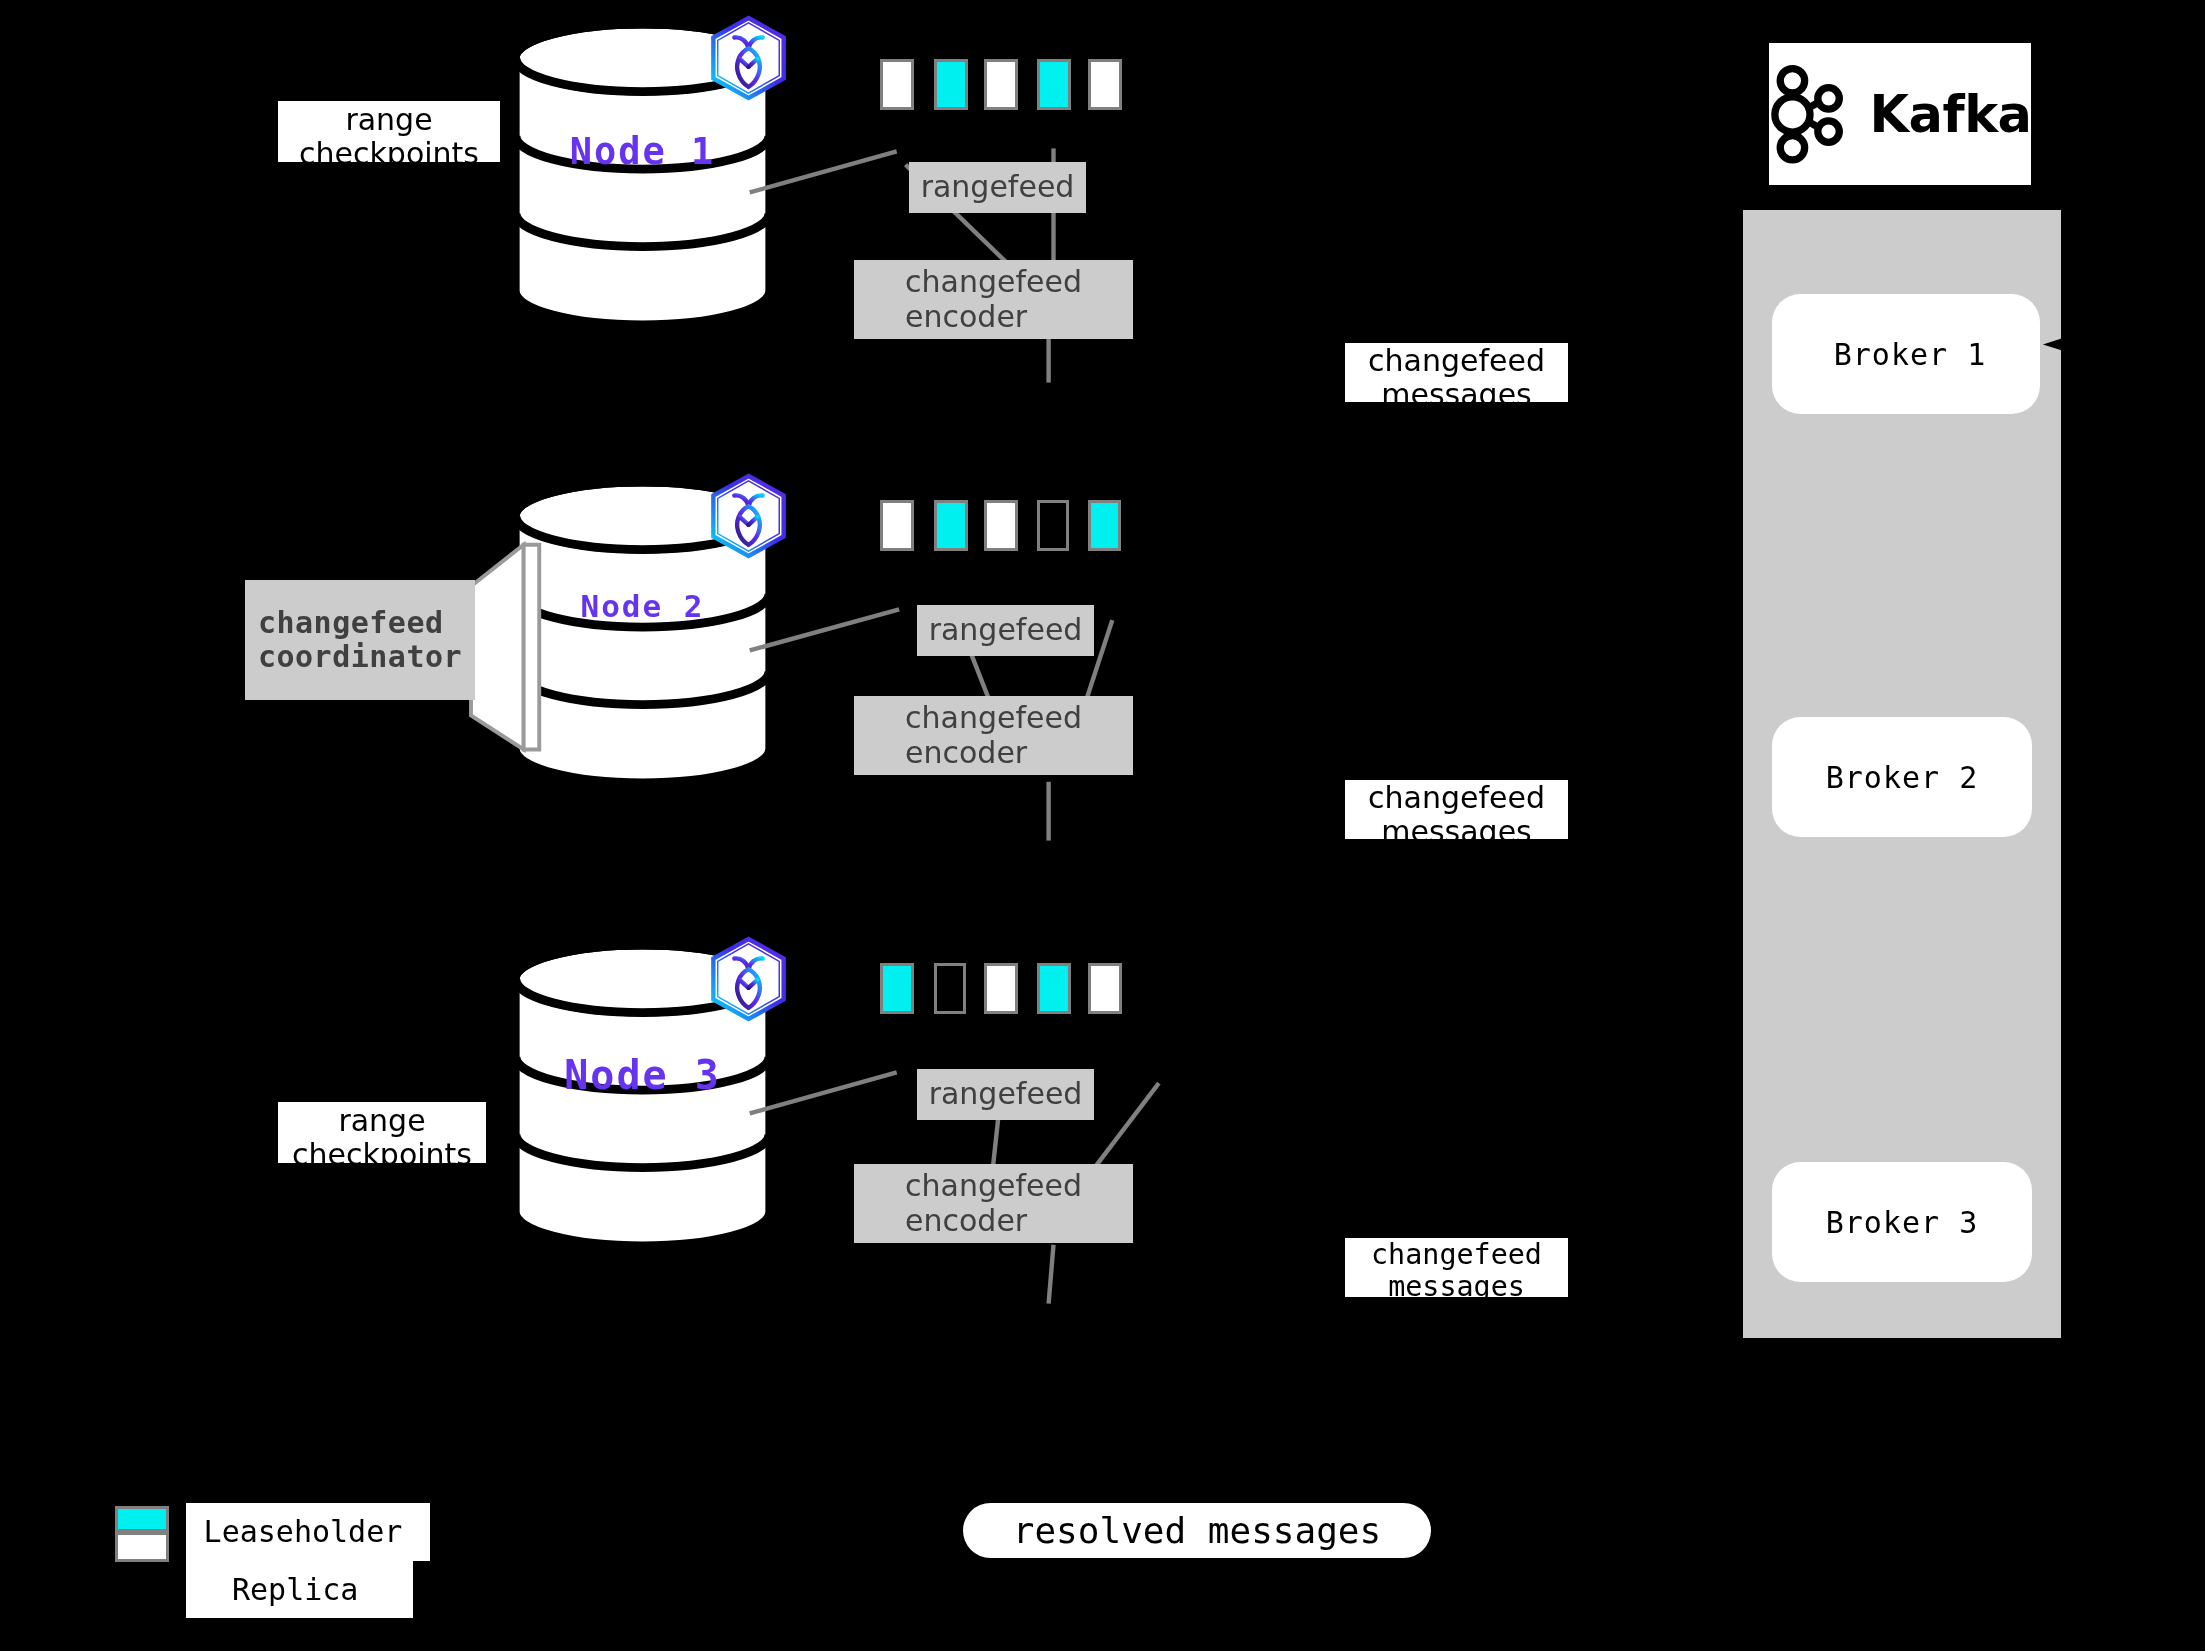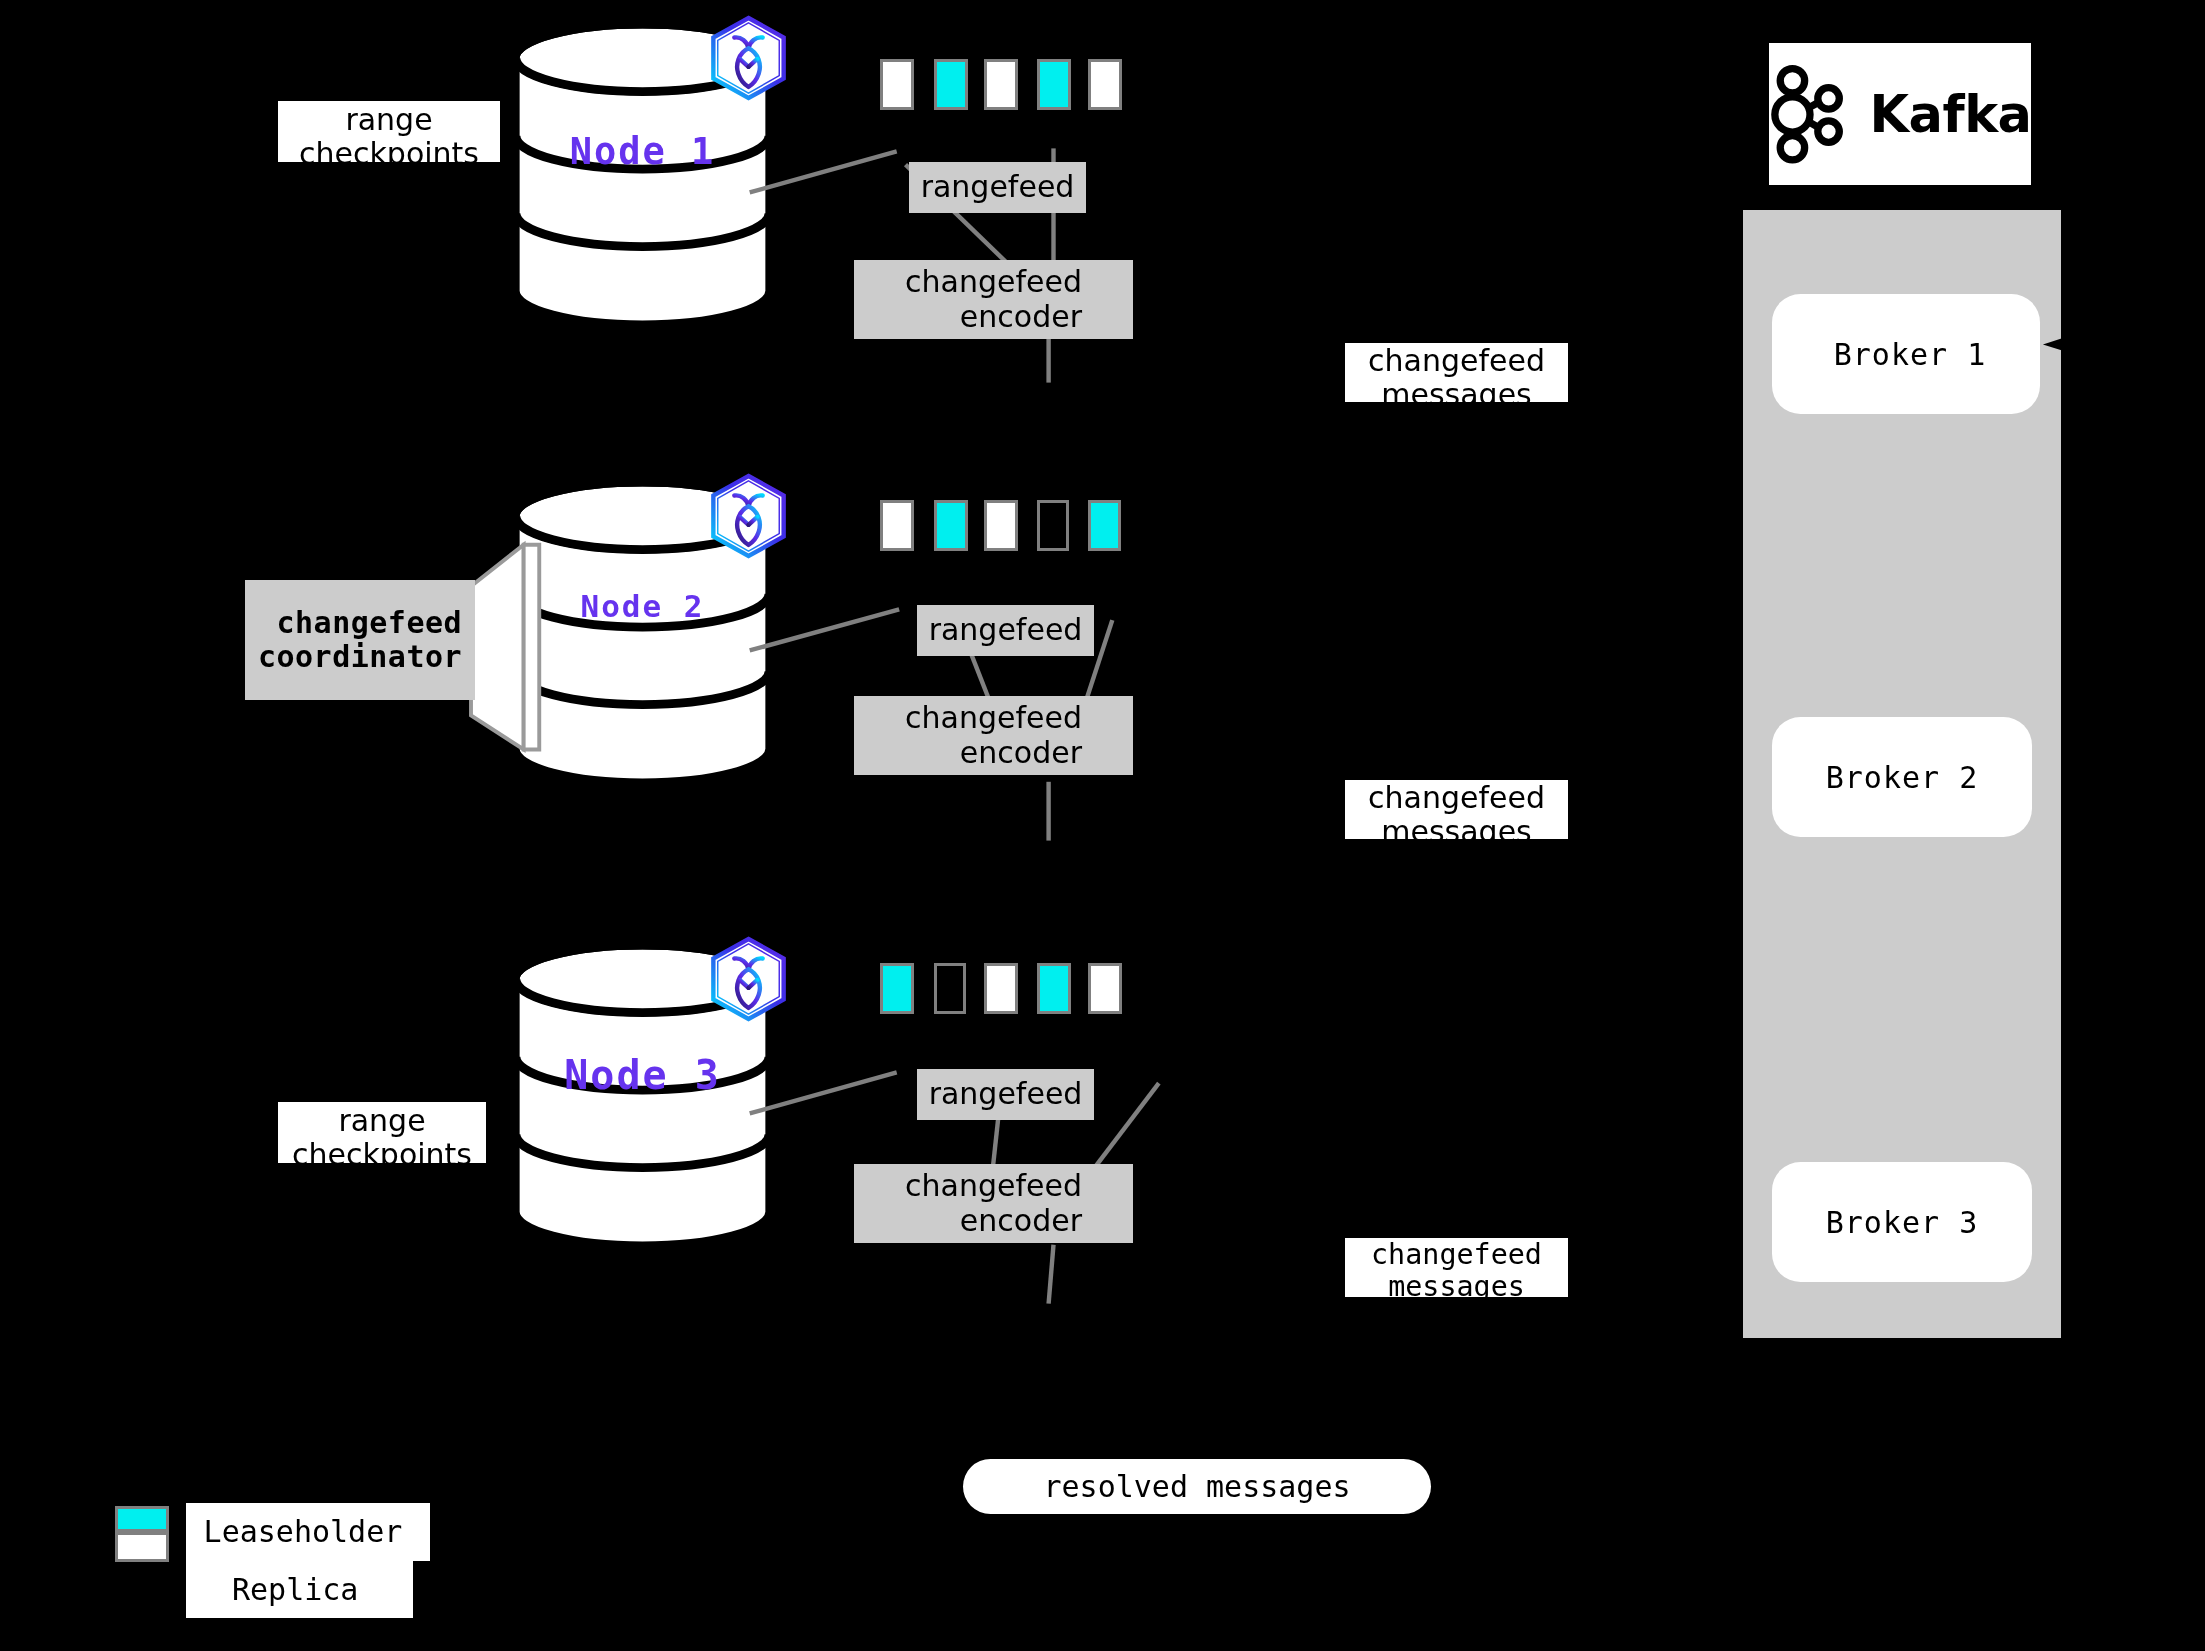--- a/index.html
+++ b/index.html
@@ -4,22 +4,22 @@
 <style>
   html,body{margin:0;padding:0;background:#000;}
   body{width:2205px;height:1652px;overflow:hidden;font-family:"DejaVu Sans",sans-serif;}
   #stage{position:relative;width:2205px;height:1652px;background:#000;}
   .abs{position:absolute;}
 
   
   .wlabel{background:#fff;color:#000;display:flex;align-items:center;
           justify-content:center;text-align:center;line-height:1.12;
           overflow:visible;white-space:pre-line;}
-  .glabel{background:#ccc;color:#000000;display:flex;align-items:center;
-          justify-content:center;text-align:right;line-height:1.14;
+  .glabel{background:#ccc;color:#404040;display:flex;align-items:center;
+          justify-content:center;text-align:left;line-height:1.14;
           white-space:pre-line;}
 
   .mono{font-family:"DejaVu Sans Mono",monospace;}
   .sans{font-family:"DejaVu Sans",sans-serif;}
 
   
   .range{box-sizing:border-box;border:3.4px solid #808080;}
 
   
   #broker-panel{background:#ccc;}
@@ -28,21 +28,21 @@
           font-size:30px;letter-spacing:1px;}
 
   
   #kafka-plate{background:#fff;display:flex;align-items:center;justify-content:center;gap:18px;}
   #kafka-word{font-family:"DejaVu Sans",sans-serif;font-weight:700;font-size:51px;
               color:#000;letter-spacing:-0.5px;line-height:1;}
 
   
   #resolved-pill{background:#fff;border-radius:34px;display:flex;align-items:center;
                  justify-content:center;color:#000;
-                 font-family:"DejaVu Sans Mono",monospace;font-size:30px;}
+                 font-family:"DejaVu Sans Mono",monospace;font-size:36px;margin-top:44px;}
 
   
   .legend-swatch{box-sizing:border-box;border:3.4px solid #808080;}
   .legend-text{background:#fff;color:#000;display:flex;align-items:center;
                padding-left:17.6px;font-family:"DejaVu Sans Mono",monospace;font-size:30px;}
 
   svg{display:block;overflow:visible;}
 </style>
 </head>
 <body>

